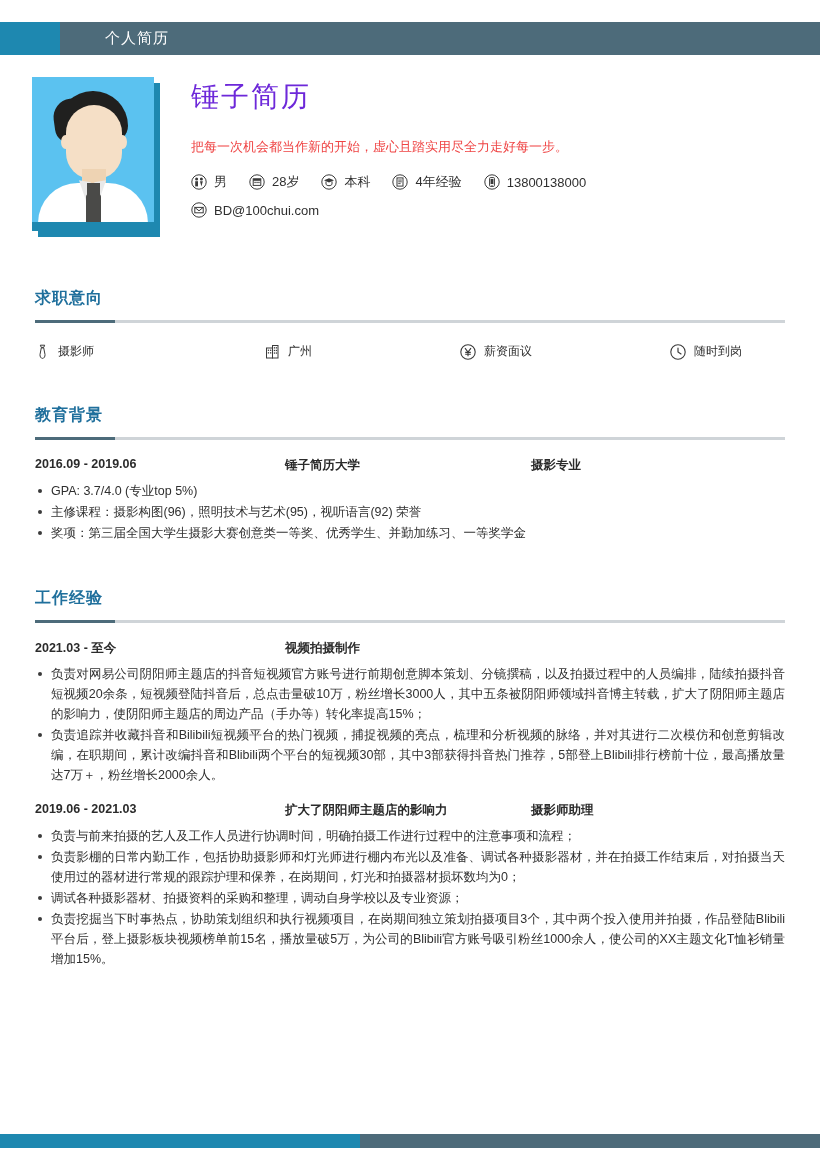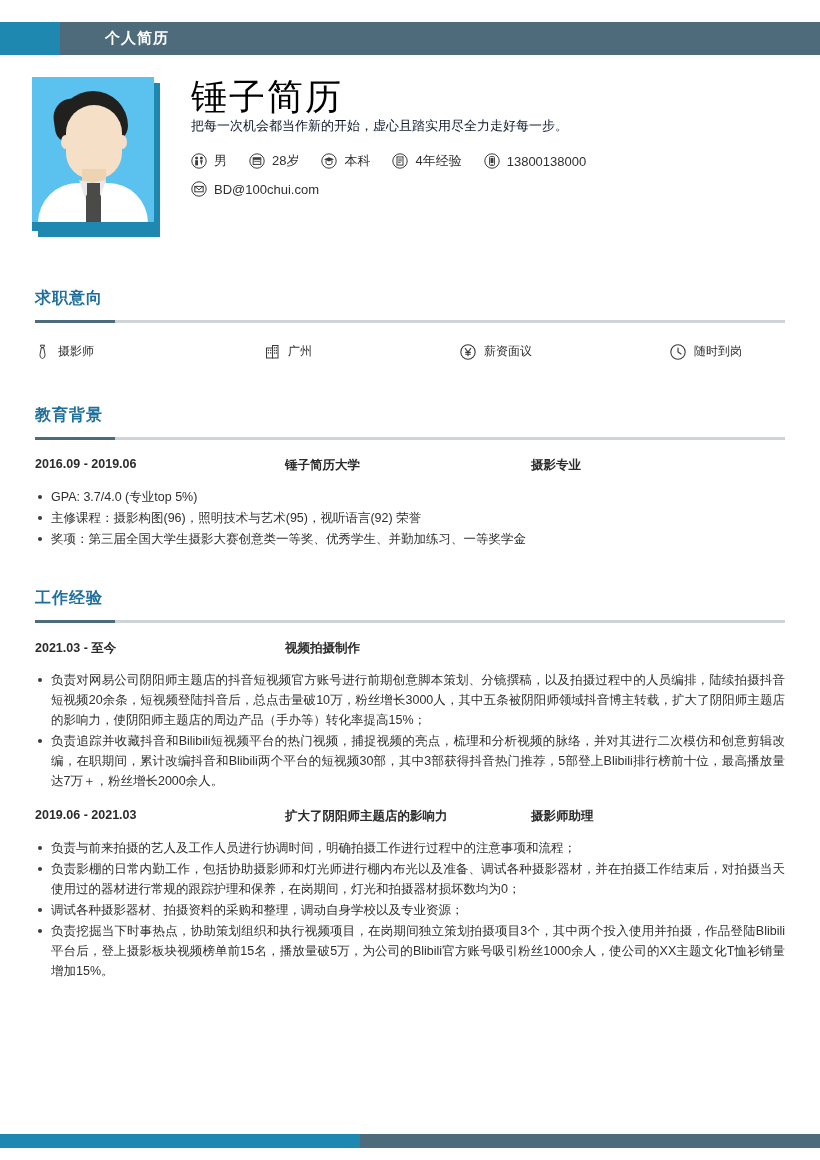--- a/index.html
+++ b/index.html
@@ -11,21 +11,21 @@
     color: #333333;
     overflow: hidden;
   }
   .page { position: relative; width: 820px; height: 1160px; background: #fff; }
 
   
   .top-bar { position: absolute; left: 0; top: 22px; width: 820px; height: 33px; display: flex; }
   .top-bar-accent { width: 60px; height: 100%; background: #1e88b0; }
   .top-bar-main { flex: 1; height: 100%; background: #4d6b7a; display: flex; align-items: center; }
   .top-bar-title {
-    color: #ffffff; font-size: 15px; font-weight: bold;
+    color: #ffffff; font-size: 15px; font-weight: normal;
     letter-spacing: 1px; margin-left: 45px;
   }
 
   
   .profile { position: absolute; left: 0; top: 72px; width: 820px; height: 175px; }
   .avatar-wrap { position: absolute; left: 32px; top: 5px; width: 128px; height: 160px; }
   .avatar-frame { position: absolute; left: 6px; top: 6px; width: 122px; height: 154px; background: #1e88b0; }
   .avatar { position: absolute; left: 0; top: 0; width: 122px; height: 154px; background: #5bc2f0; overflow: hidden; }
   .av-hair { position: absolute; left: 26px; top: 14px; width: 70px; height: 52px; background: #20201f; border-radius: 36px 36px 18px 18px; }
   .av-hair2 { position: absolute; left: 22px; top: 22px; width: 30px; height: 44px; background: #20201f; border-radius: 20px 4px 16px 16px; transform: rotate(-8deg); }
@@ -34,22 +34,22 @@
   .av-ear-r { position: absolute; left: 86px; top: 58px; width: 9px; height: 14px; background: #f5dfc6; border-radius: 50%; }
   .av-neck { position: absolute; left: 50px; top: 92px; width: 24px; height: 22px; background: #eed3b3; }
   .av-shirt { position: absolute; left: 6px; top: 106px; width: 110px; height: 50px; background: #ffffff; border-radius: 40px 40px 0 0; }
   .av-collar-l { position: absolute; left: 45px; top: 104px; width: 0; height: 0; border-left: 12px solid transparent; border-right: 0 solid transparent; border-top: 22px solid #e9e9e9; transform: rotate(10deg); }
   .av-collar-r { position: absolute; left: 64px; top: 104px; width: 0; height: 0; border-right: 12px solid transparent; border-left: 0 solid transparent; border-top: 22px solid #e9e9e9; transform: rotate(-10deg); }
   .av-tie-knot { position: absolute; left: 55px; top: 106px; width: 13px; height: 12px; background: #4a4a48; }
   .av-tie { position: absolute; left: 54px; top: 117px; width: 15px; height: 36px; background: #4a4a48; border-radius: 3px 3px 5px 5px; }
   .av-bottom-bar { position: absolute; left: 0; bottom: 0; width: 122px; height: 9px; background: #1e88b0; }
 
   .profile-info { position: absolute; left: 191px; top: 8px; width: 600px; }
-  .name { font-size: 36px; color: #000000; font-weight: normal; line-height: 34px; letter-spacing: 2px; }
-  .slogan { font-size: 13px; color: #0f172a; margin-top: 3px; line-height: 18px; }
+  .name { font-size: 28px; color: #6d28d9; font-weight: normal; line-height: 34px; letter-spacing: 2px; }
+  .slogan { font-size: 13px; color: #ef4444; margin-top: 24px; line-height: 18px; }
   .meta-row { display: flex; align-items: center; margin-top: 17px; flex-wrap: nowrap; }
   .meta-row.second { margin-top: 11px; }
   .meta-item { display: flex; align-items: center; margin-right: 22px; font-size: 13px; color: #2f2f2f; white-space: nowrap; }
   .meta-item .ico { margin-right: 7px; display: inline-flex; }
   .meta-item svg { display: block; }
 
   
   .section { position: absolute; left: 35px; width: 750px; }
   .sec-head { position: relative; height: 30px; }
   .sec-title {
@@ -66,21 +66,21 @@
   .intent-item:nth-child(1) { width: 230px; }
   .intent-item:nth-child(2) { width: 195px; }
   .intent-item:nth-child(3) { width: 210px; }
 
   
   .entry { margin-top: 17px; }
   .entry-head { display: flex; font-size: 12.5px; font-weight: bold; color: #2b2b2b; }
   .eh-date { width: 250px; }
   .eh-org { width: 246px; }
   .eh-role { flex: 1; }
-  .bullets { margin-top: 13px; list-style: none; }
+  .bullets { margin-top: 7px; list-style: none; }
   .bullets li {
     position: relative; padding-left: 16px; font-size: 12.5px; line-height: 20px;
     color: #2f2f2f; margin-bottom: 1px; text-align: justify;
   }
   .bullets li::before {
     content: ""; position: absolute; left: 3px; top: 8px;
     width: 4px; height: 4px; background: #3a3a3a; border-radius: 50%;
   }
   .para { margin-top: 19px; font-size: 12.5px; line-height: 21px; color: #2f2f2f; text-align: justify; }
 

